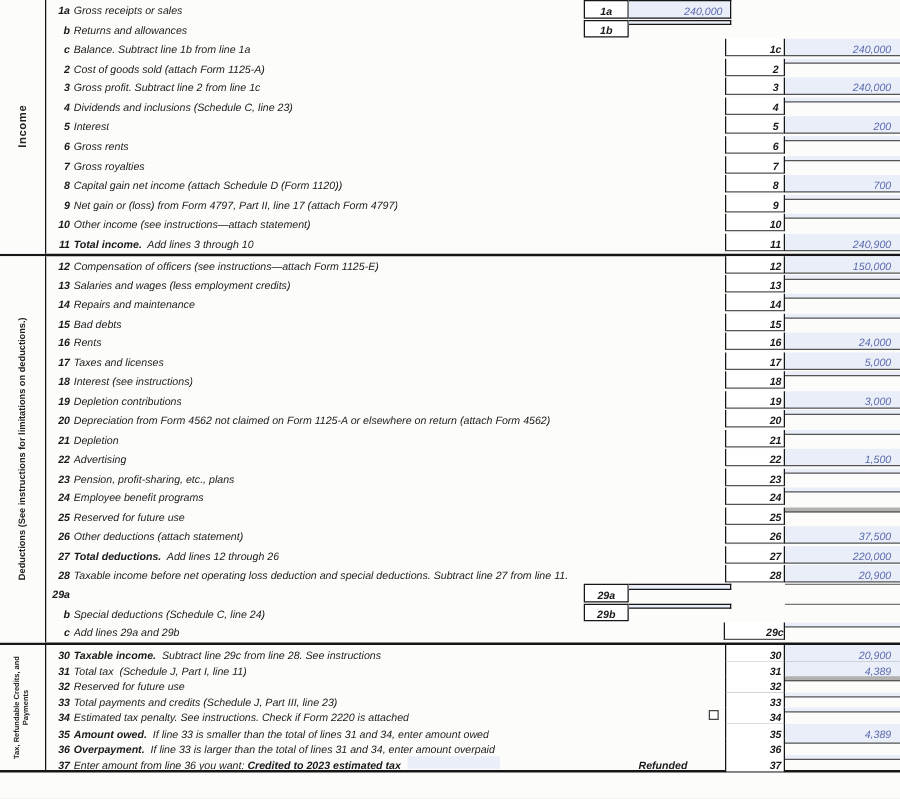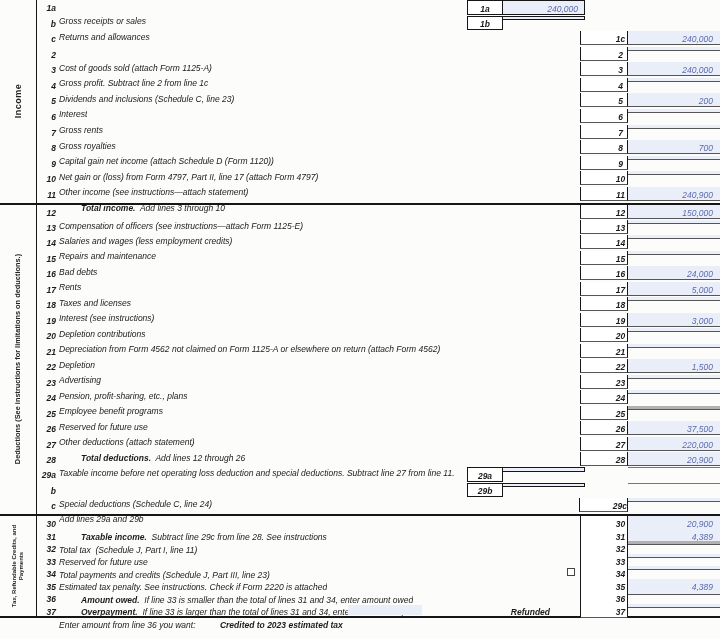--- a/index.html
+++ b/index.html
@@ -15,22 +15,22 @@
   .sec-tax{height:104px;border-top:2.2px solid #161616;border-bottom:2.5px solid #161616;}
   .sidebar{width:37px;flex:0 0 37px;position:relative;border-right:1.6px solid #161616;box-sizing:border-box;background:#fcfcfb;}
   .rot{position:absolute;top:50%;left:50%;transform:translate(-50%,-50%) rotate(-90deg);
        white-space:nowrap;font-weight:bold;text-align:center;line-height:1.15;color:#222;}
   .rot-income{font-size:9px;letter-spacing:.5px;}
   .rot-deductions{font-size:7.4px;}
   .rot-tax{font-size:6px;}
   .rows{flex:1 1 auto;display:flex;flex-direction:column;}
   .row{flex:1 1 0;display:flex;align-items:flex-start;min-height:0;font-style:italic;}
   .lnum{flex:0 0 22px;font-weight:bold;text-align:right;padding:3px 3px 0 0;box-sizing:border-box;}
-  .lab{padding-top:16px;white-space:pre;overflow:hidden;flex:0 1 auto;}
-  .lab .b{font-weight:bold;margin-left:22px;}
+  .lab{padding-top:3px;white-space:pre;overflow:hidden;flex:0 1 auto;}
+  .lab .b{font-weight:bold;}
   .dots{flex:1 1 6px;margin:0 5px 0 5px;
         background-image:radial-gradient(circle,#555 0.9px,transparent 1.15px);
         background-size:9.5px 3px;background-repeat:repeat-x;background-position:0 64%;}
   .rnum{flex:0 0 48px;box-sizing:border-box;border-left:1.4px solid #161616;border-right:1.4px solid #161616;
         border-bottom:1px solid #555;font-weight:bold;text-align:center;padding-top:3px;background:#fff;padding-left:33px;}
   .val{flex:0 0 92px;box-sizing:border-box;border-bottom:1px solid #555;background:#e9eef8;
        color:#5c6bae;text-align:right;padding:3px 7px 0 0;}
   .val.shaded{background:#b2b1b0;}
   .bxl{flex:0 0 36px;box-sizing:border-box;border:1px solid #161616;font-weight:bold;text-align:center;padding-top:2.5px;background:#fff;}
   .bxf{flex:0 0 82px;box-sizing:border-box;border:1px solid #161616;border-left:none;background:#e9eef8;
@@ -67,20 +67,21 @@
           <div class="lnum">b</div>
           <div class="lab"><span>Returns and allowances</span></div>
           <div class="dots"></div>
           <div class="bxl">1b</div>
           <div class="bxf"></div>
           <div class="gray"></div>
           <div class="rarea"></div>
         </div>
         <div class="row">
           <div class="lnum">c</div>
+          <div class="lab"><span>Balance. Subtract line 1b from line 1a</span></div>
           <div class="dots"></div>
           <div class="rnum">1c</div>
           <div class="val">240,000</div>
         </div>
         <div class="row">
           <div class="lnum">2</div>
           <div class="lab"><span>Cost of goods sold (attach Form 1125-A)</span></div>
           <div class="dots"></div>
           <div class="rnum">2</div>
           <div class="val"></div>

